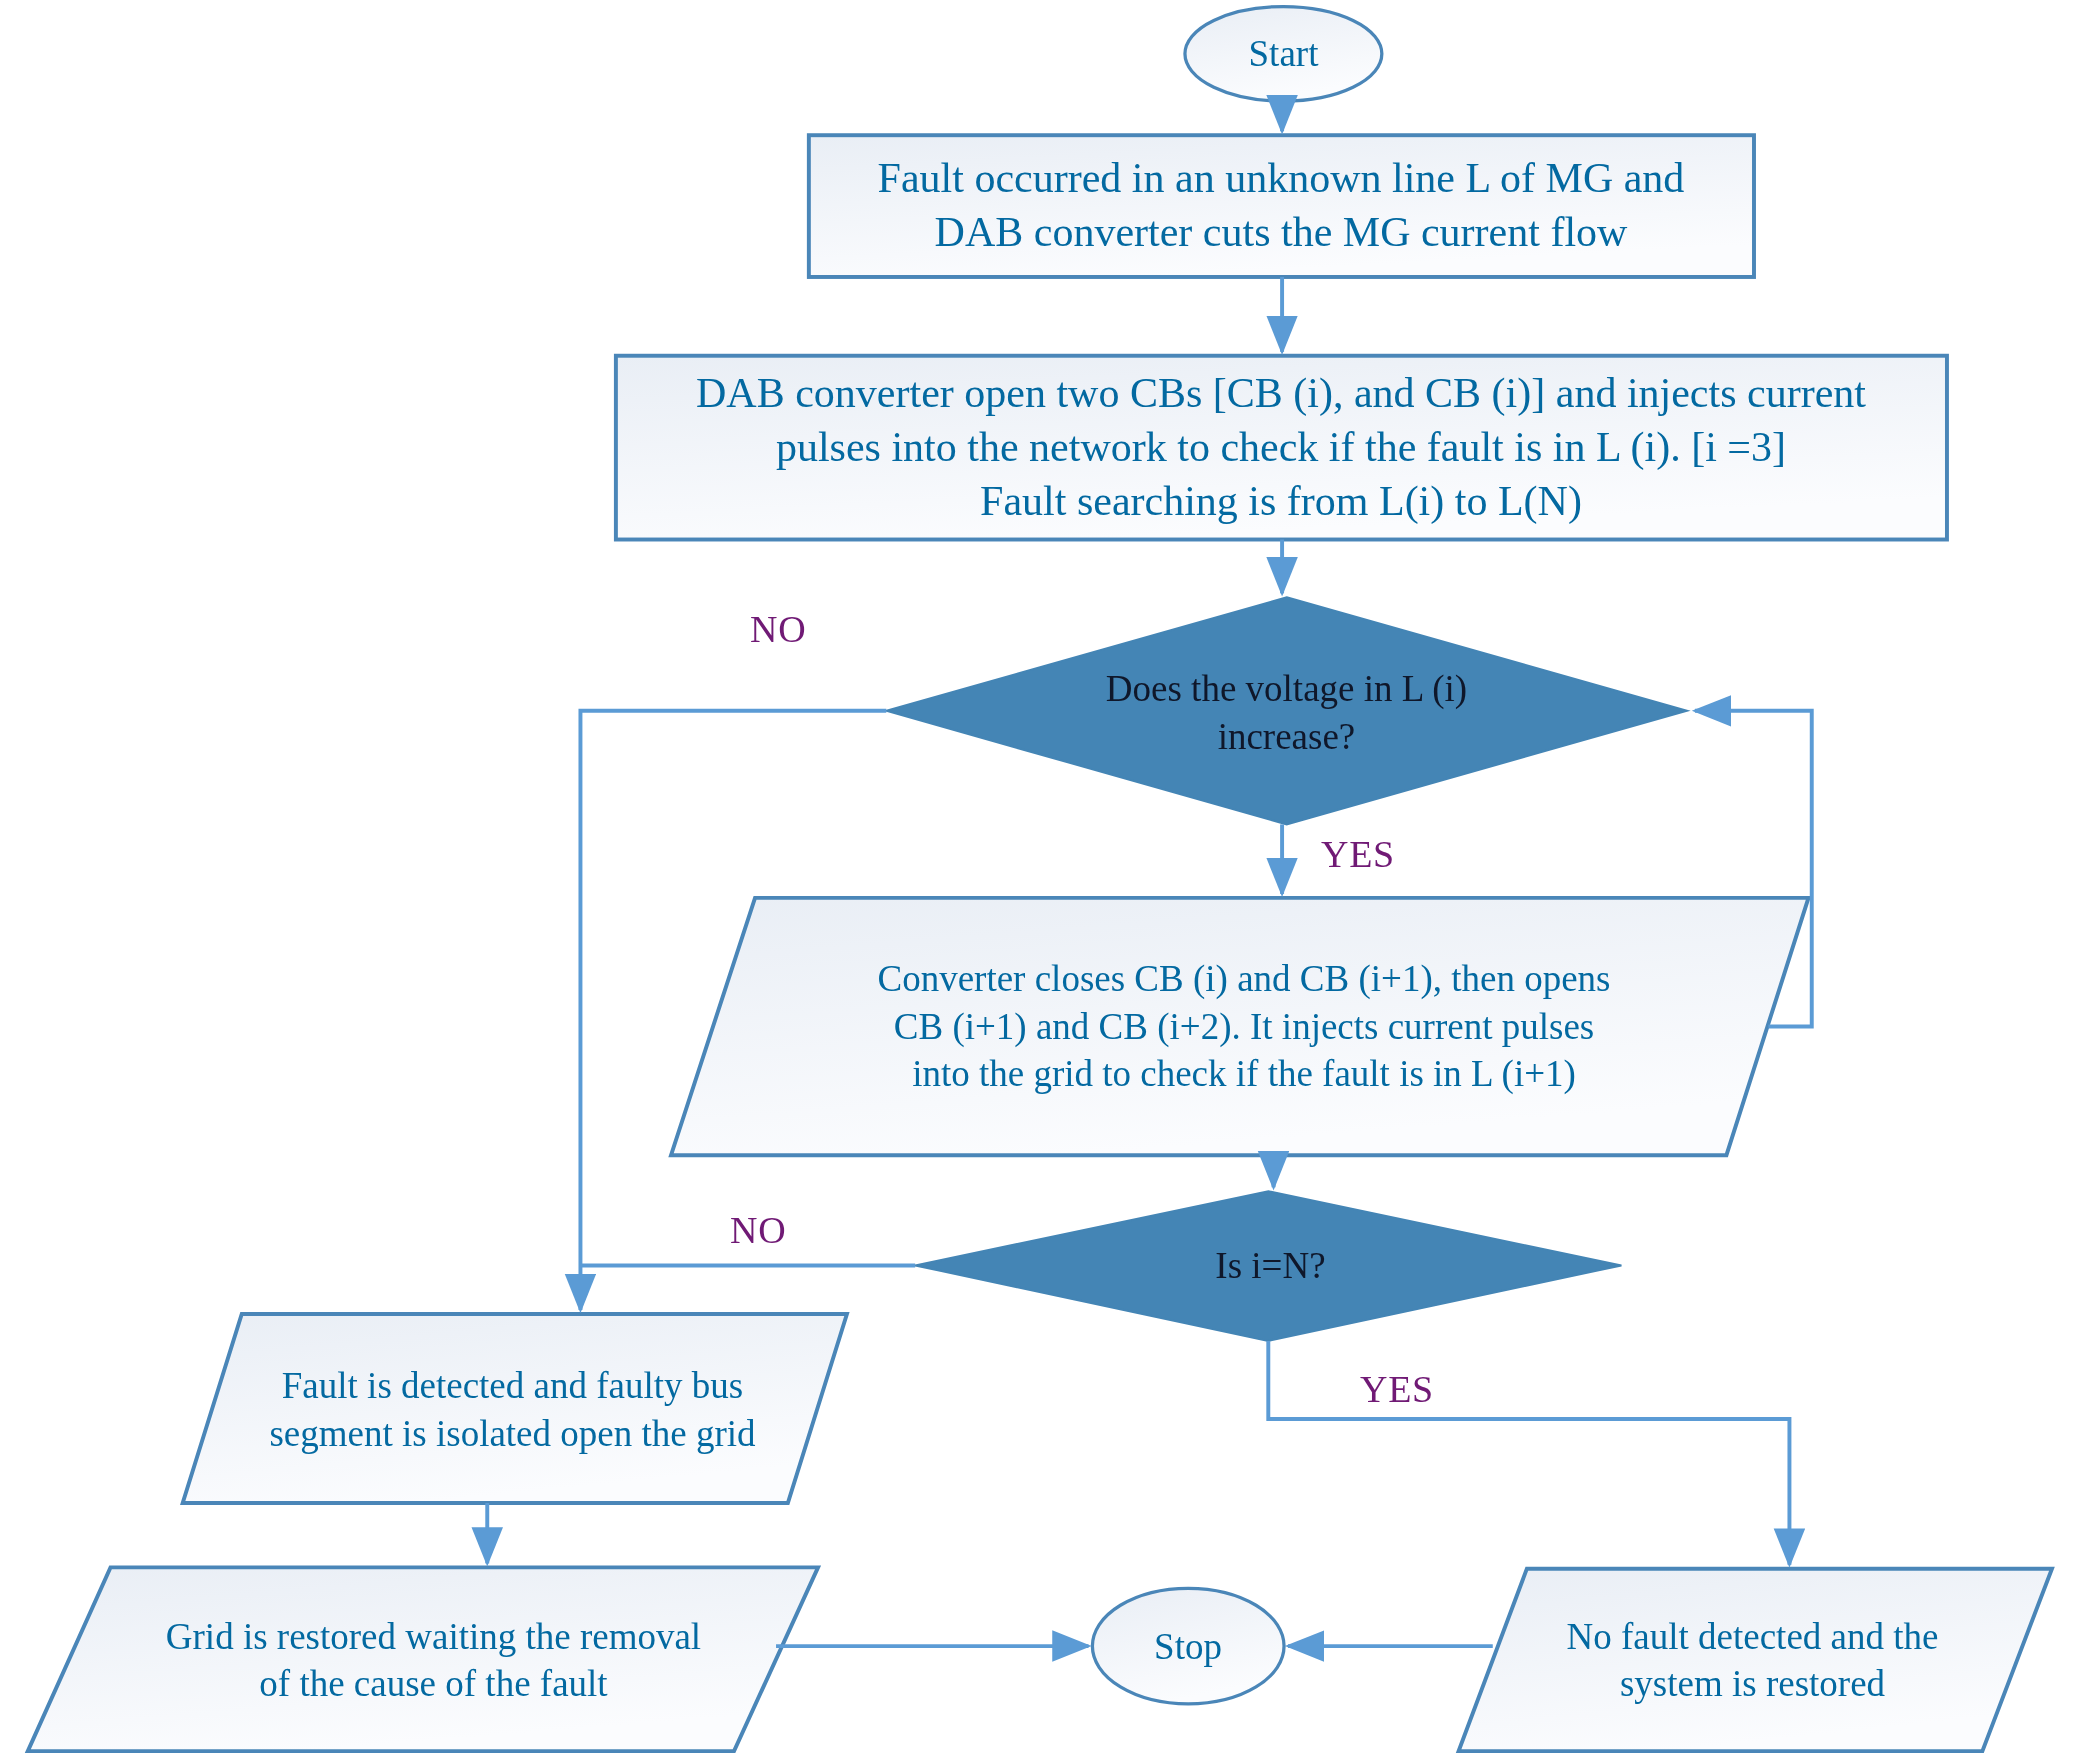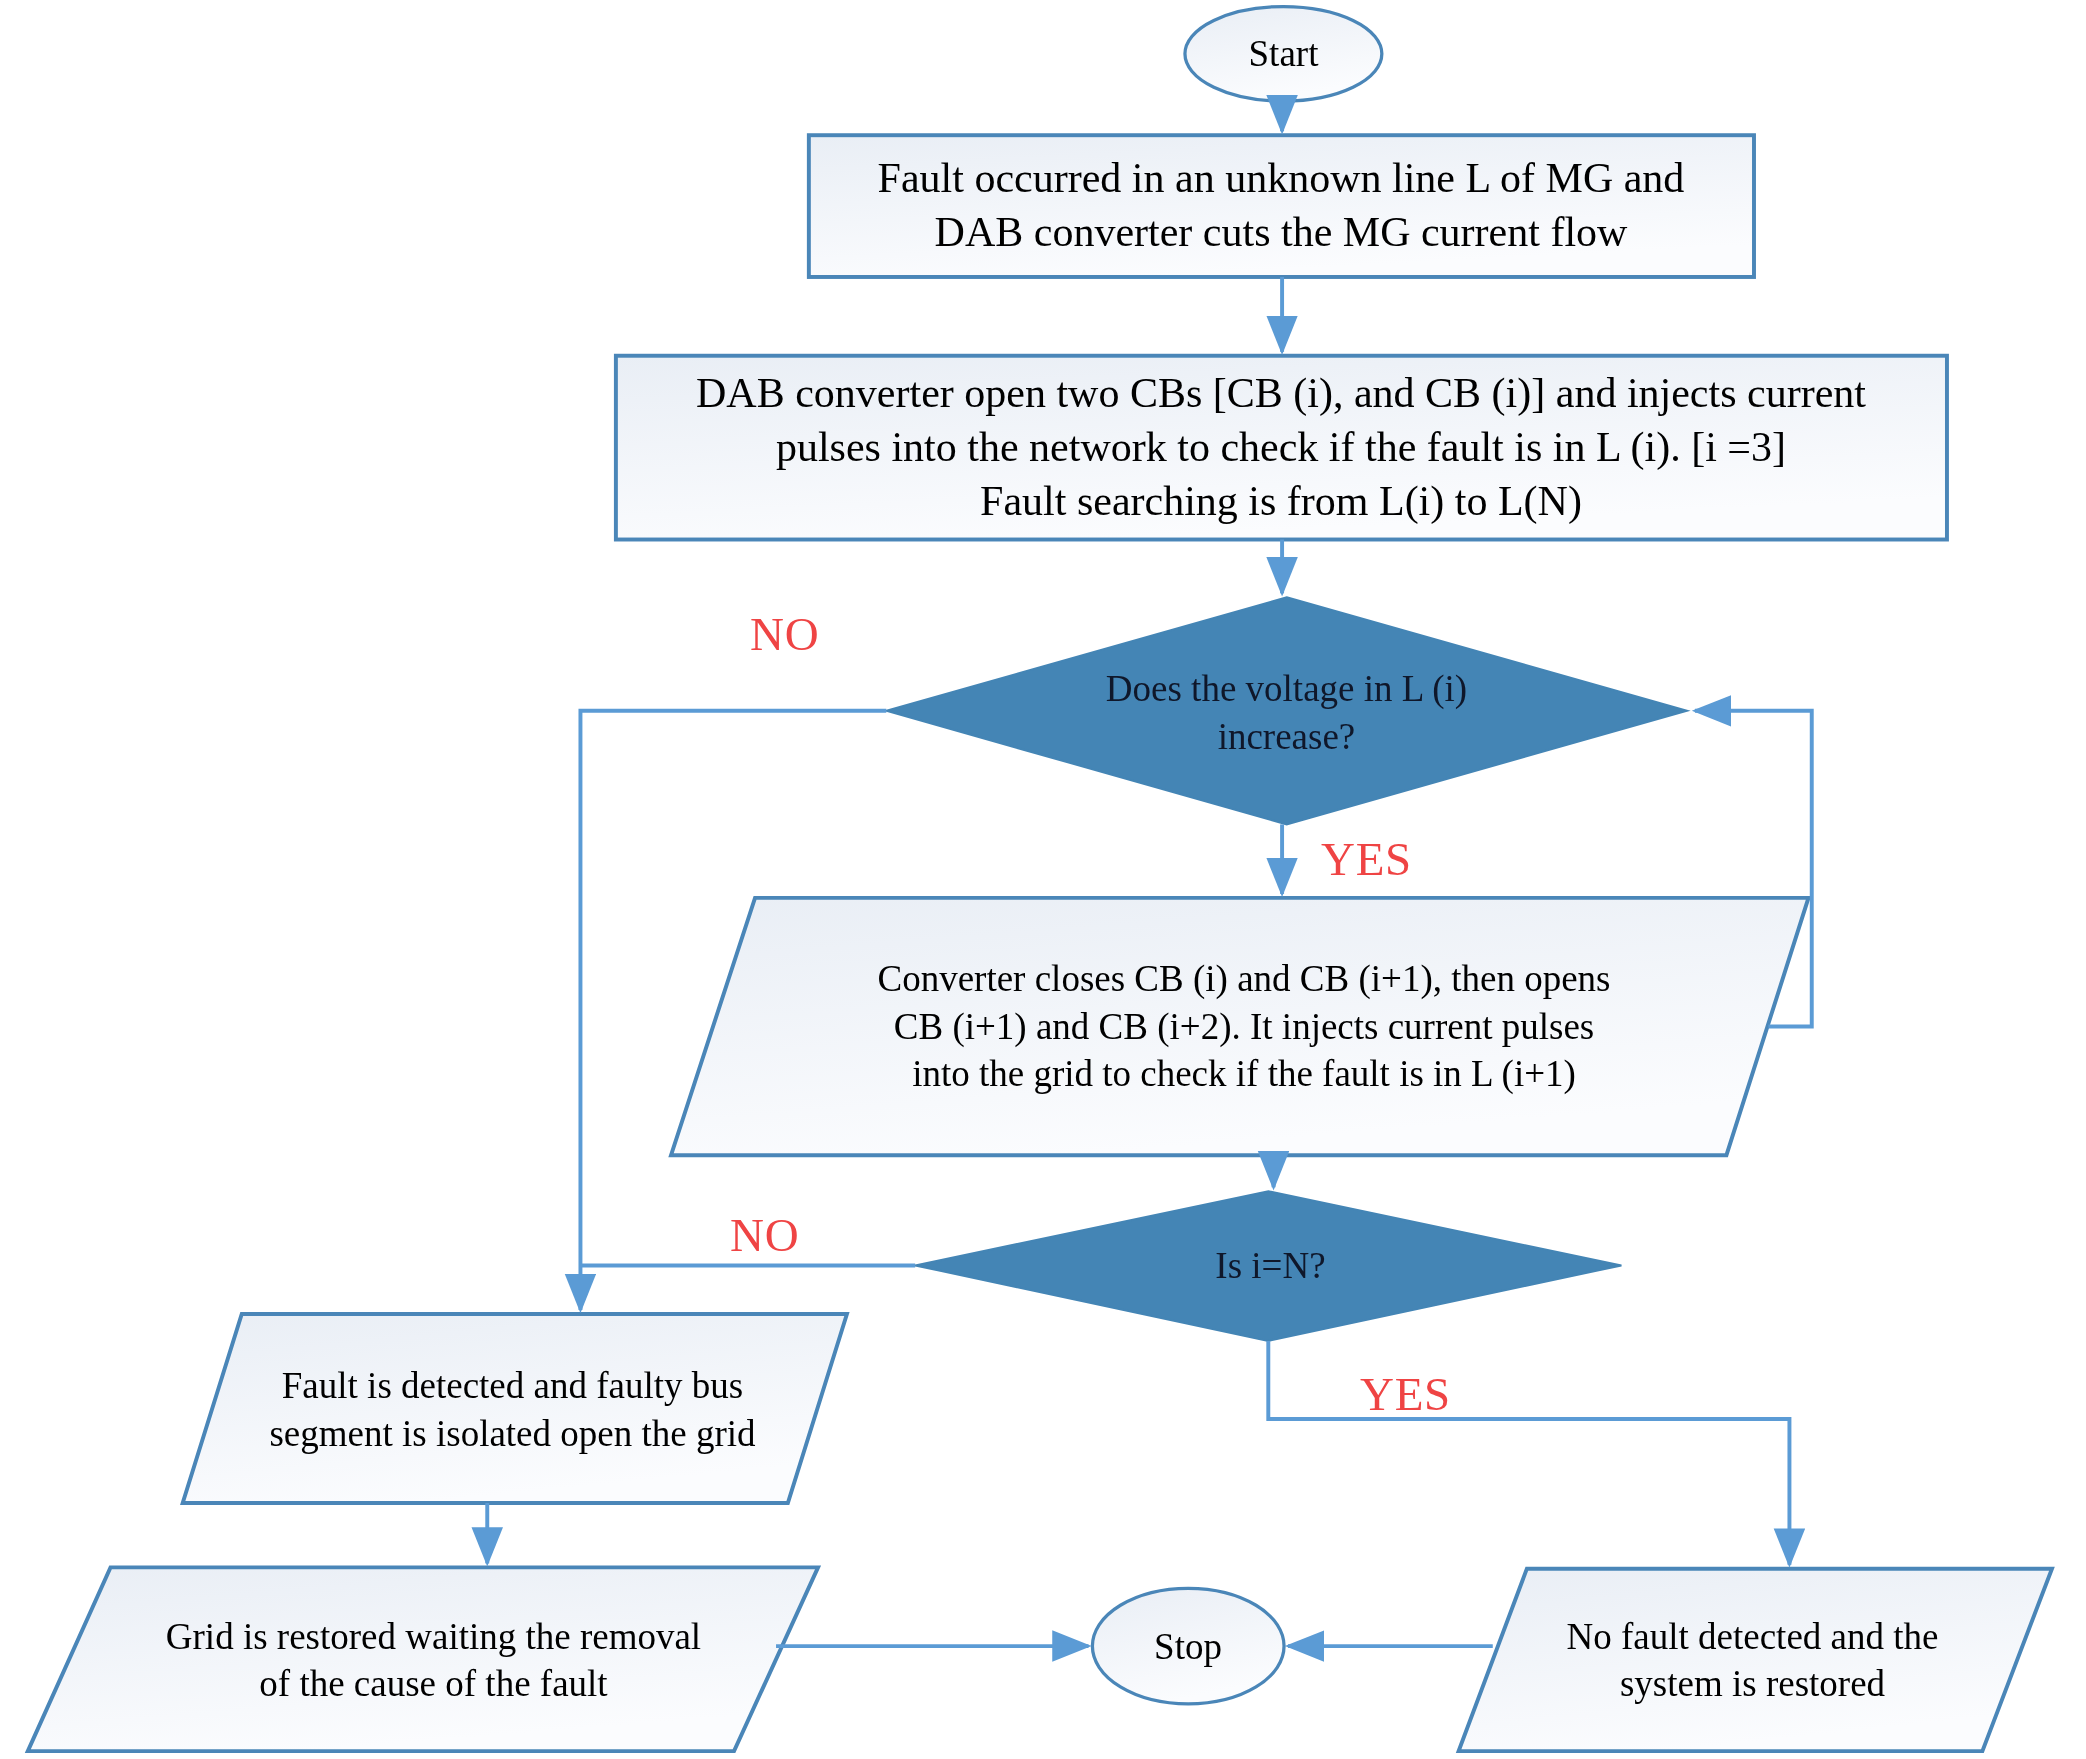--- a/index.html
+++ b/index.html
@@ -3,32 +3,32 @@
 <meta charset="utf-8">
 <style>
   html,body{margin:0;padding:0;background:#ffffff;}
   body{font-family:"Liberation Serif", serif;}
   #stage{position:relative;width:2087px;height:1759px;background:#fff;overflow:hidden;}
   svg#flow{position:absolute;inset:0;width:2087px;height:1759px;}
   .node-text{
     position:absolute;
     display:flex;align-items:center;justify-content:center;
     text-align:center;
-    color:#000000;
+    color:#0369a1;
     font-family:"Liberation Serif", serif;
     line-height:1.28;
     pointer-events:none;
     white-space:pre-line;
   }
   .node-text.onblue{color:#0f172a;}
   .branch-label{
     position:absolute;
-    color:#ef4444;
+    color:#701a75;
     font-family:"Liberation Serif", serif;
-    font-size:47px;
+    font-size:38px;
     letter-spacing:0.7px;
   }
   .t-start{font-size:37px;}
   .t-box{font-size:42px;}
   .t-diamond{font-size:37px;}
   .t-para{font-size:37px;}
   .t-stop{font-size:37px;}
 </style>
 </head>
 <body>

